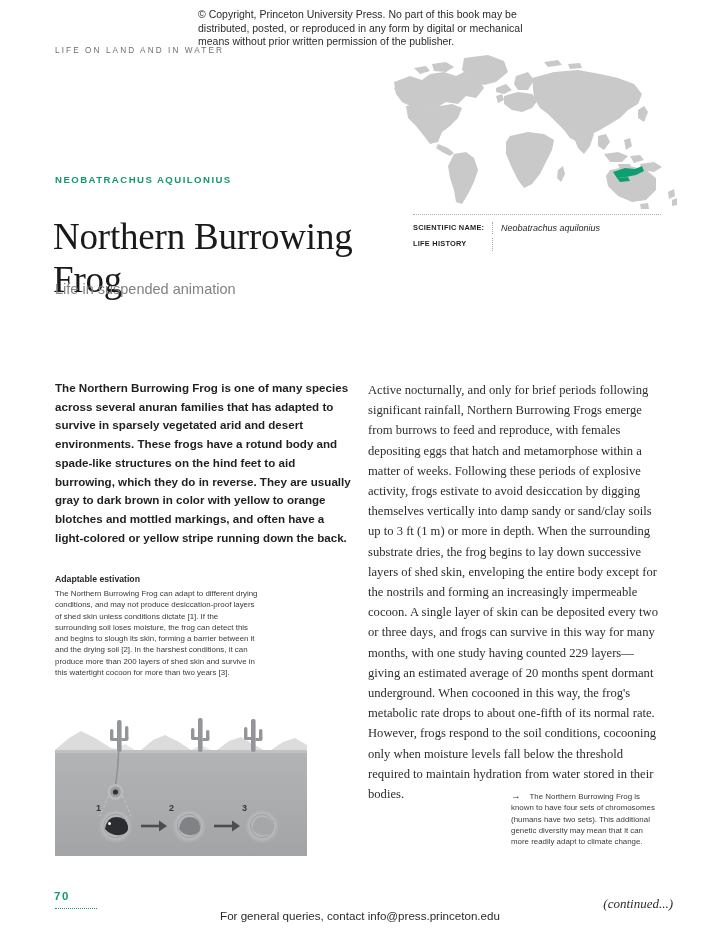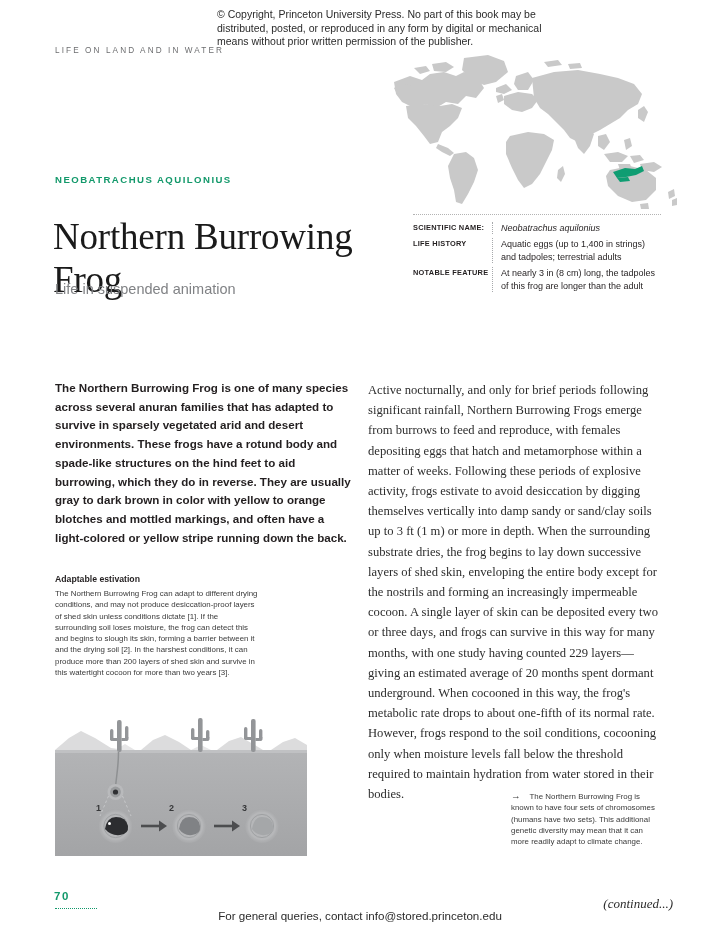--- a/index.html
+++ b/index.html
@@ -19,21 +19,20 @@
   
   .copyright {
     position: absolute;
     left: 198px;
     top: 8px;
     width: 340px;
     font-family: "Liberation Sans", sans-serif;
     font-size: 10.5px;
     line-height: 13.6px;
     color: #2b2b2b;
-    margin-left: 19px;
   }
 
   
   .running-head {
     position: absolute;
     left: 55px;
     top: 46px;
     font-family: "Liberation Sans", sans-serif;
     font-size: 8.2px;
     letter-spacing: 2.1px;
@@ -321,28 +320,22 @@
     <div class="fact-label">SCIENTIFIC NAME:</div>
     <div class="fact-sep"></div>
     <div class="fact-value italic">Neobatrachus aquilonius</div>
   </div>
 
 
 
   <div class="fact-row">
     <div class="fact-label">LIFE HISTORY</div>
     <div class="fact-sep"></div>
-    <div class="fact-value">Aquatic eggs (up to 1,400 in strings) and tadpoles; terrestrial adults</div>
   </div>
 
-  <div class="fact-row">
-    <div class="fact-label">NOTABLE FEATURE</div>
-    <div class="fact-sep"></div>
-    <div class="fact-value">At nearly 3 in (8 cm) long, the tadpoles of this frog are longer than the adult</div>
-  </div>
 
 </div>
 
 <div class="intro">The Northern Burrowing Frog is one of many species across several anuran families that has adapted to survive in sparsely vegetated arid and desert environments. These frogs have a rotund body and spade-like structures on the hind feet to aid burrowing, which they do in reverse. They are usually gray to dark brown in color with yellow to orange blotches and mottled markings, and often have a light-colored or yellow stripe running down the back.</div>
 
 <div class="sidebar-head">Adaptable estivation</div>
 <div class="sidebar-body">The Northern Burrowing Frog can adapt to different drying conditions, and may not produce desiccation-proof layers of shed skin unless conditions dictate [1]. If the surrounding soil loses moisture, the frog can detect this and begins to slough its skin, forming a barrier between it and the drying soil [2]. In the harshest conditions, it can produce more than 200 layers of shed skin and survive in this watertight cocoon for more than two years [3].</div>
 
 <div class="illo">
   <svg viewBox="0 0 252 140" xmlns="http://www.w3.org/2000/svg">
@@ -448,14 +441,14 @@
 </div>
 
 <div class="body-col">Active nocturnally, and only for brief periods following significant rainfall, Northern Burrowing Frogs emerge from burrows to feed and reproduce, with females depositing eggs that hatch and metamorphose within a matter of weeks. Following these periods of explosive activity, frogs estivate to avoid desiccation by digging themselves vertically into damp sandy or sand/clay soils up to 3 ft (1 m) or more in depth. When the surrounding substrate dries, the frog begins to lay down successive layers of shed skin, enveloping the entire body except for the nostrils and forming an increasingly impermeable cocoon. A single layer of skin can be deposited every two or three days, and frogs can survive in this way for many months, with one study having counted 229 layers—giving an estimated average of 20 months spent dormant underground. When cocooned in this way, the frog's metabolic rate drops to about one-fifth of its normal rate. However, frogs respond to the soil conditions, cocooning only when moisture levels fall below the threshold required to maintain hydration from water stored in their bodies.</div>
 
 <div class="callout">
   <span class="arrow">→</span><span>The Northern Burrowing Frog is known to have four sets of chromosomes (humans have two sets). This additional genetic diversity may mean that it can more readily adapt to climate change.</span>
 </div>
 
 <div class="folio">70</div>
 <div class="folio-rule"></div>
-<div class="footer-query">For general queries, contact info@stored.princeton.edu</div>
+<div class="footer-query">For general queries, contact info@press.princeton.edu</div>
 <div class="continued">(continued...)</div>
 
 </body></html>

